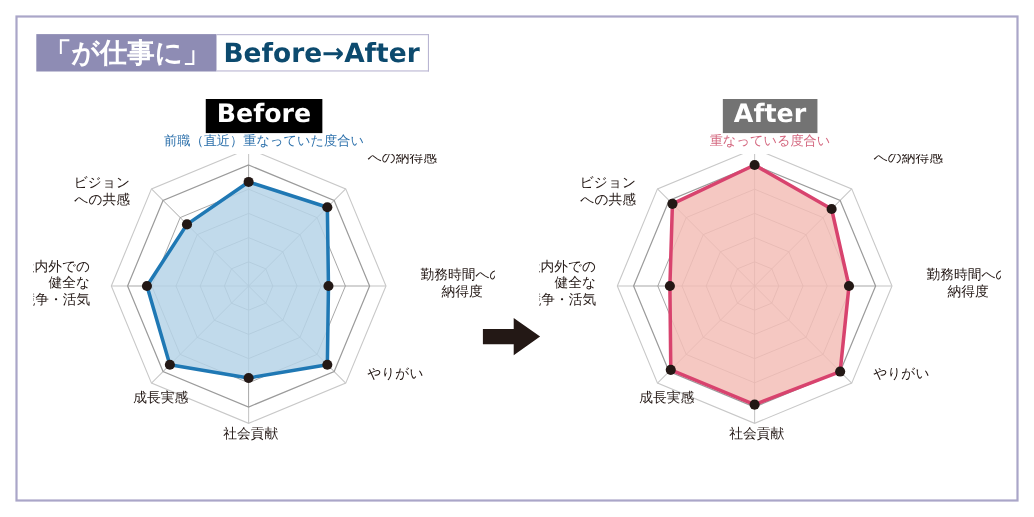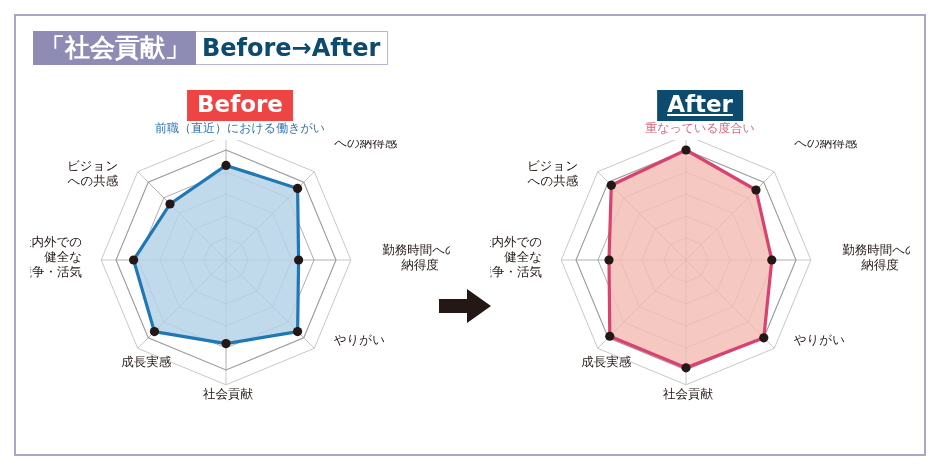--- a/index.html
+++ b/index.html
@@ -81,22 +81,22 @@
     left: 50%;
     transform: translateX(-50%);
     color: #ffffff;
     font-size: 23px;
     font-weight: bold;
     line-height: 1;
     padding: 3px 10px 5px 10px;
     white-space: nowrap;
     font-family: "DejaVu Sans", sans-serif;
   }
-  #badge-before { background: #ef4444; }
-  #badge-after  { background: #0c4a6e; text-decoration: underline; }
+  #badge-before { background: #000000; }
+  #badge-after  { background: #737373; }
 
   .panel-sub {
     position: absolute;
     top: 36px;
     left: 50%;
     transform: translateX(-50%);
     font-size: 12px;
     white-space: nowrap;
     font-family: "DejaVu Sans", sans-serif;
   }
@@ -140,27 +140,27 @@
   }
 </style>
 </head>
 <body>
 
 <div id="page">
 
   <div id="frame"></div>
 
   <div id="title-bar">
-    <div id="title-jp">「社会貢献」</div>
+    <div id="title-jp">「が仕事に」</div>
     <div id="title-en">Before→After</div>
   </div>
 
   <div class="panel" id="panel-before">
     <div class="panel-badge" id="badge-before">Before</div>
-    <div class="panel-sub" id="sub-before">前職（直近）における働きがい</div>
+    <div class="panel-sub" id="sub-before">前職（直近）重なっていた度合い</div>
     <div class="chart-wrap">
       <svg class="chart-svg" id="svg-before" width="420" height="310" viewBox="0 0 420 310">
           <g>
             <polygon points="196.0,-4.8 284.3,31.7 320.9,120.0 284.3,208.3 196.0,244.8 107.7,208.3 71.2,120.0 107.7,31.7" fill="none" stroke="#c8c8c8" stroke-width="1"></polygon>
             <line x1="196" y1="10" x2="196" y2="-4.849999999999994" stroke="#c8c8c8" stroke-width="1"></line>
             <line x1="273.78174593052023" y1="42.218254069479784" x2="284.28228163114045" y2="31.71771836885955" stroke="#c8c8c8" stroke-width="1"></line>
             <line x1="306" y1="120" x2="320.85" y2="120" stroke="#c8c8c8" stroke-width="1"></line>
             <line x1="273.78174593052023" y1="197.78174593052023" x2="284.28228163114045" y2="208.28228163114045" stroke="#c8c8c8" stroke-width="1"></line>
             <line x1="196" y1="230" x2="196" y2="244.85" stroke="#c8c8c8" stroke-width="1"></line>
             <line x1="118.21825406947978" y1="197.78174593052023" x2="107.71771836885955" y2="208.28228163114045" stroke="#c8c8c8" stroke-width="1"></line>

